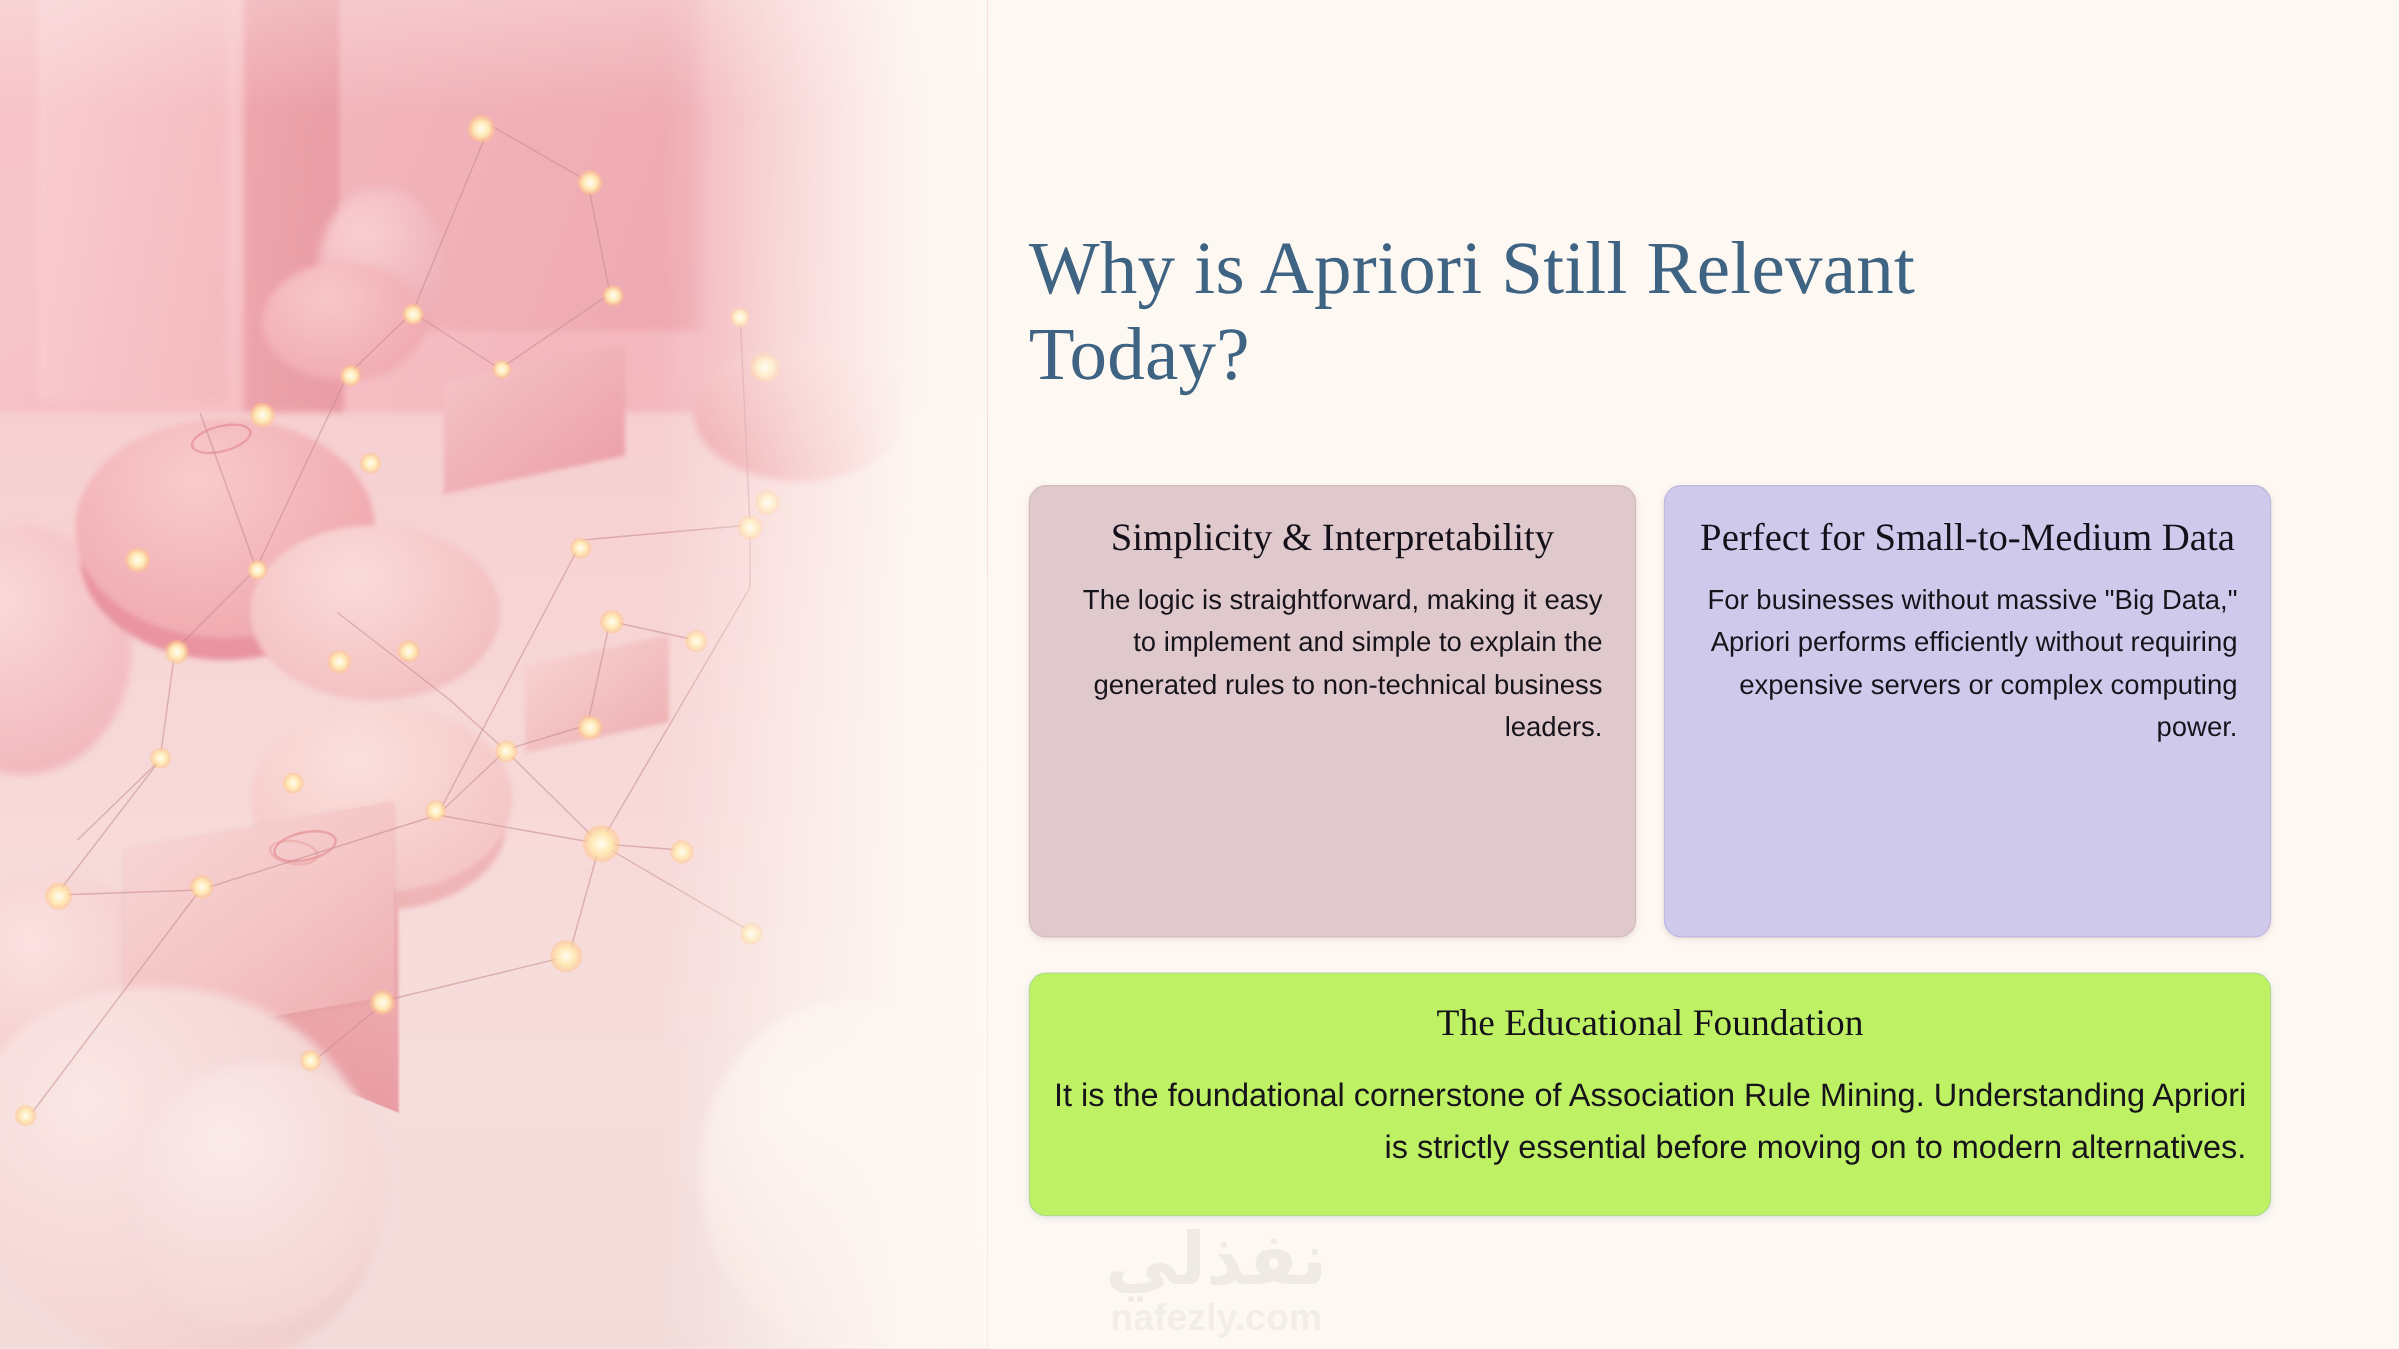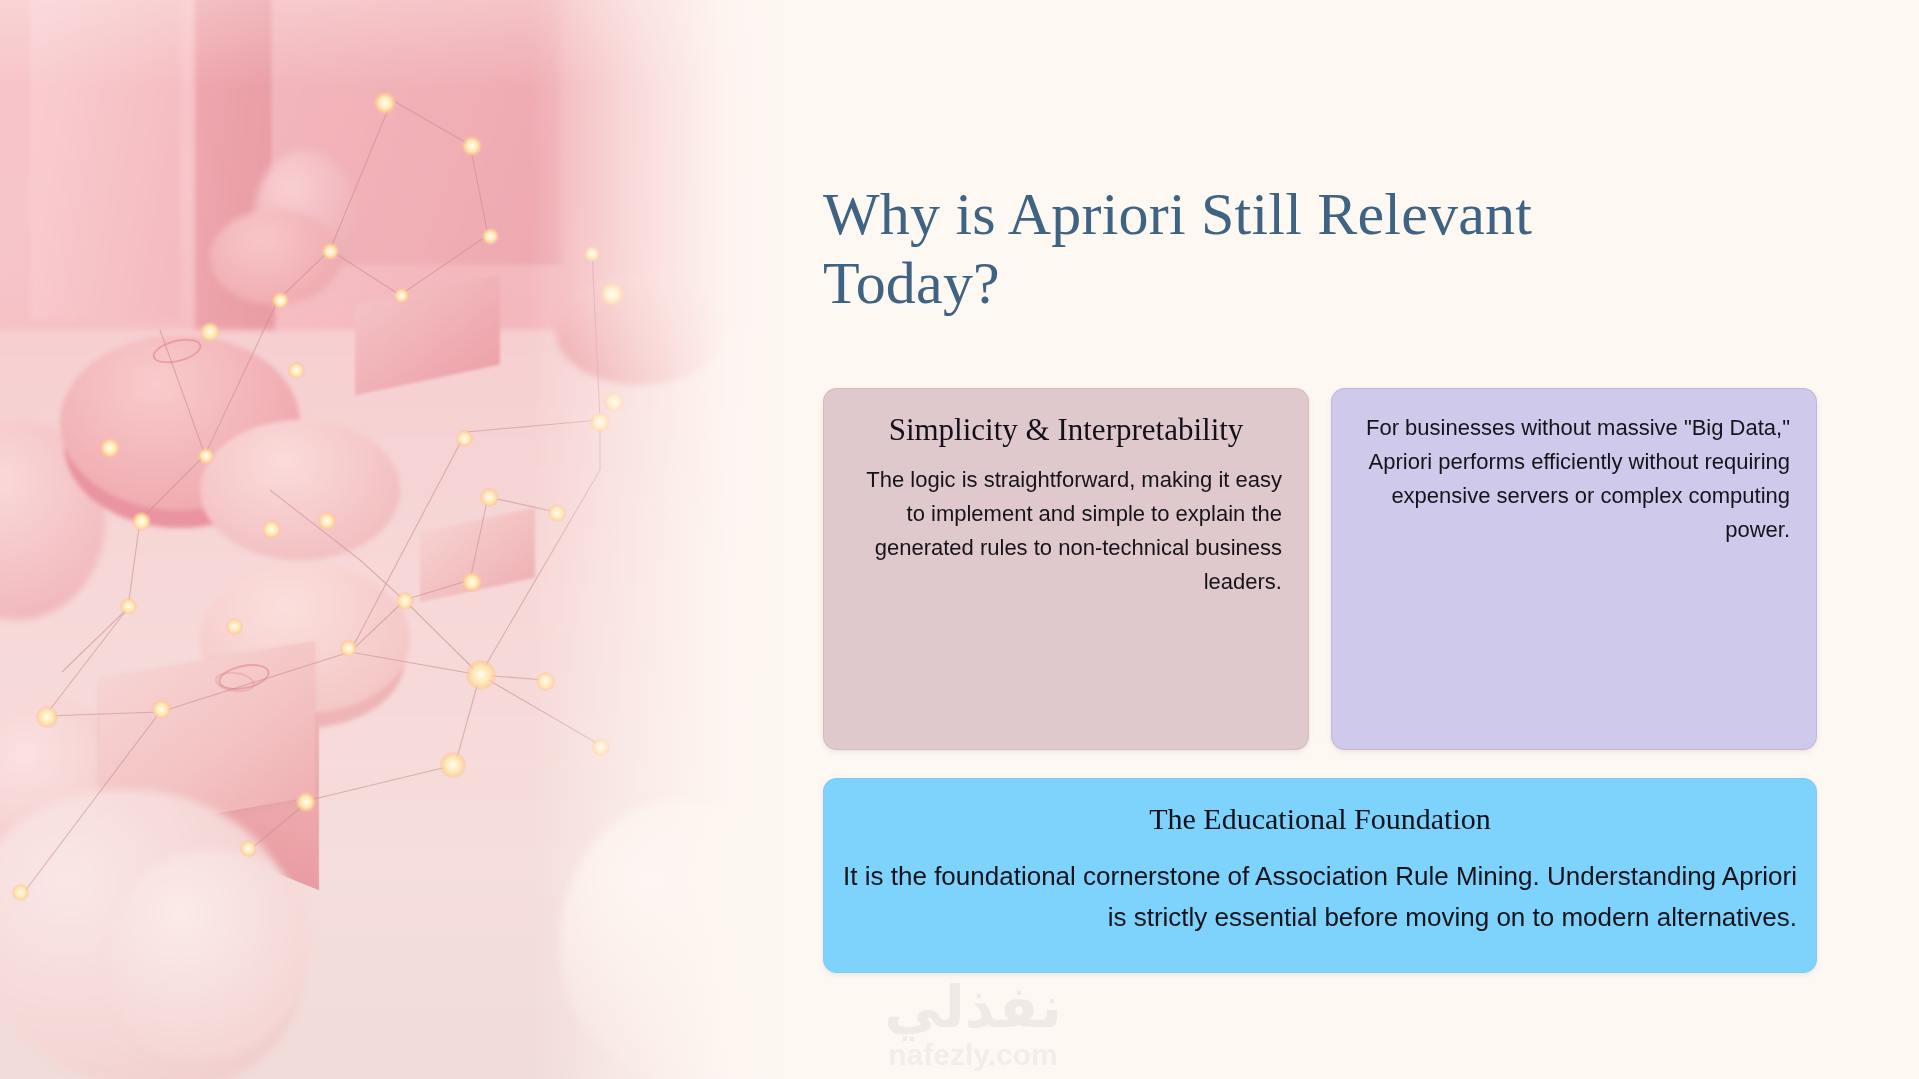--- a/index.html
+++ b/index.html
@@ -172,21 +172,21 @@
   }
   .card-lav{
     background:#CFC9EB;
     border:1px solid rgba(160,150,200,0.35);
   }
   .card-blue{
     position:absolute;
     left:0; top:738px;
     width:994px;
     height:195px;
-    background:#7dd3fc;
+    background:#bef264;
     border:1px solid rgba(150,190,200,0.40);
     border-radius:14px;
     padding:22px 19px;
     box-shadow:0 2px 5px rgba(130,160,170,0.18);
   }
 
   .card-heading{
     font-family:"Liberation Serif", serif;
     font-size:31px;
     line-height:1.22;
@@ -356,20 +356,21 @@
   <h1 class="page-title">Why is Apriori Still Relevant Today?</h1>
 
   <div class="cards-row">
 
     <div class="card card-top card-rose">
       <div class="card-heading">Simplicity &amp; Interpretability</div>
       <div class="card-body">The logic is straightforward, making it easy to implement and simple to explain the generated rules to non-technical business leaders.</div>
     </div>
 
     <div class="card card-top card-lav">
+      <div class="card-heading">Perfect for Small-to-Medium Data</div>
       <div class="card-body">For businesses without massive "Big Data," Apriori performs efficiently without requiring expensive servers or complex computing power.</div>
     </div>
 
   </div>
 
   <div class="card-blue">
     <div class="card-heading blue-h">The Educational Foundation</div>
     <div class="card-body blue-b">It is the foundational cornerstone of Association Rule Mining. Understanding Apriori is strictly essential before moving on to modern alternatives.</div>
   </div>
 

